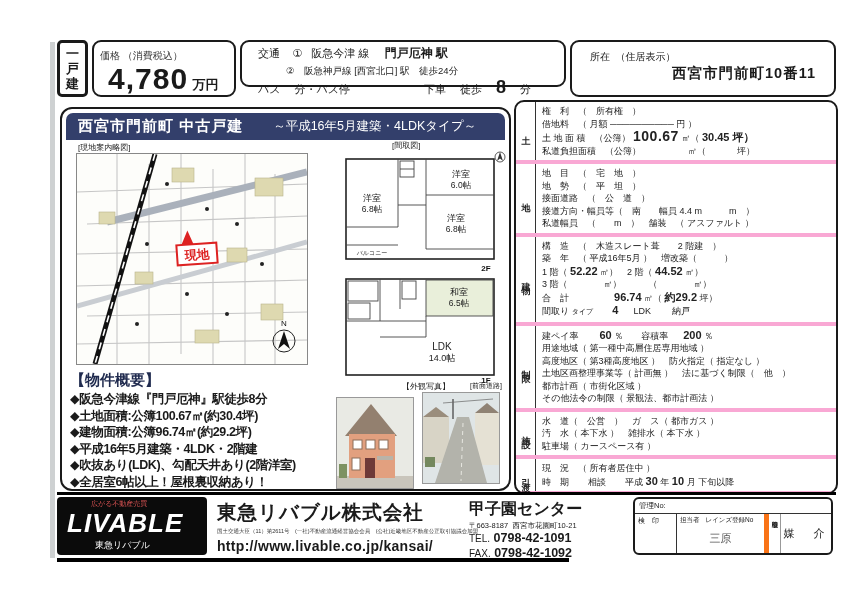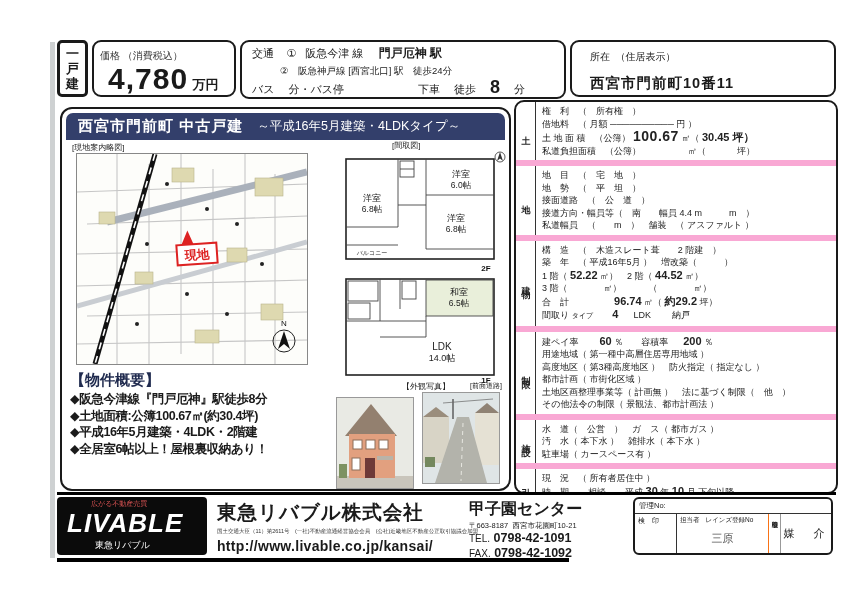--- a/index.html
+++ b/index.html
@@ -11,47 +11,47 @@
   .rbox { position:absolute; background:#fff; border:2px solid #1a1a1a; border-radius:9px; }
 
   
   .cat-box { left:57px; top:40px; width:31px; height:57px; border-radius:5px; border-width:3px;
              display:flex; flex-direction:column; align-items:center; justify-content:center; gap:1px; }
   .cat-box span { font-size:13px; font-weight:bold; line-height:14px; }
   .price-box { left:92px; top:40px; width:144px; height:57px; padding:3px 6px; }
   .price-label { font-size:10px; color:#333; }
   .price-val { font-size:30px; font-weight:600; letter-spacing:1px; margin-left:8px; line-height:32px; display:inline-block; }
   .price-unit { font-size:13px; font-weight:bold; }
-  .trans-box { left:240px; top:40px; width:326px; height:59px; padding:3px 10px; font-size:11px; line-height:17px; }
+  .trans-box { left:240px; top:40px; width:326px; height:47px; padding:3px 16px; font-size:11px; line-height:17px; }
   .trans-box .st { font-weight:bold; font-size:12px; }
   .trans-l2 { font-size:9.5px; color:#222; padding-left:28px; }
   .trans-l3 { display:flex; gap:14px; align-items:baseline; }
   .walk-min { font-size:18px; font-weight:600; }
   .loc-box { left:570px; top:40px; width:266px; height:57px; padding:4px 18px; }
   .loc-label { font-size:10px; }
-  .loc-val { font-size:14.5px; font-weight:bold; text-align:left; margin-top:10px; letter-spacing:1px; }
+  .loc-val { font-size:14.5px; font-weight:bold; text-align:right; letter-spacing:1px; }
 
   
   .main-panel { left:60px; top:107px; width:451px; height:384px; border-radius:12px; }
   .title-band { position:absolute; left:4px; top:4px; right:4px; height:27px; background:#333f6b;
-                border-radius:7px 7px 0 0; color:#fff; display:flex; align-items:center; padding:0 12px; gap:14px; }
+                border-radius:7px 7px 0 0; color:#fff; display:flex; align-items:center; padding:0 12px; gap:30px; }
   .title-band .t1 { font-size:15px; font-weight:bold; letter-spacing:1px; }
   .title-band .t2 { font-size:12.5px; }
   .caption { position:absolute; font-size:8px; color:#222; }
   .map-wrap { position:absolute; left:14px; top:44px; width:232px; height:212px; border:1px solid #888; background:#fefefc; }
   .plan-wrap { position:absolute; left:272px; top:40px; width:172px; height:236px; }
   .ov-title { position:absolute; left:8px; top:262px; font-size:15px; font-weight:bold; color:#1f2a4e; }
   .bullets { position:absolute; left:8px; top:282px; width:258px; }
   .bullets div { font-size:12.5px; font-weight:bold; line-height:16.5px; letter-spacing:-0.4px; white-space:nowrap; }
   .photo1 { position:absolute; left:274px; top:288px; width:78px; height:92px; border:1px solid #999; }
   .photo2 { position:absolute; left:360px; top:283px; width:78px; height:92px; border:1px solid #999; }
 
   
   .details-panel { left:514px; top:100px; width:324px; height:394px; border-radius:10px; display:flex; flex-direction:column; overflow:hidden; }
-  .sec { display:flex; border-bottom:6px solid #f9a8d4; }
+  .sec { display:flex; border-bottom:4px solid #f9a8d4; }
   .sec:last-child { border-bottom:none; flex:1; }
   .sec-label { width:20px; border-right:1px solid #333; display:flex; align-items:center; justify-content:center;
                font-size:9px; font-weight:bold; writing-mode:vertical-rl; letter-spacing:4px; color:#222; }
   .sec-body { flex:1; padding:3px 6px; }
   .drow { font-size:9px; line-height:12.5px; color:#222; white-space:nowrap; }
   .drow .big { font-size:14px; font-weight:600; letter-spacing:.5px; }
   .drow .med { font-size:11px; font-weight:600; }
   .drow .sp { display:inline-block; }
   .remarks .drow { font-size:7.5px; line-height:9.5px; }
 
@@ -70,21 +70,21 @@
   .center-block { width:150px; flex:none; padding-top:2px; }
   .center-name { font-size:16px; font-weight:bold; white-space:nowrap; }
   .center-addr { font-size:7.5px; margin-top:1px; white-space:nowrap; }
   .telfax { font-size:12.5px; font-weight:bold; line-height:15px; white-space:nowrap; }
   .telfax .lb { font-weight:normal; font-size:10px; }
   .stamp-box { margin-left:14px; width:200px; height:58px; border:2px solid #1a1a1a; border-radius:6px; flex:none;
                display:flex; flex-direction:column; overflow:hidden; }
   .stamp-top { height:15px; border-bottom:1px solid #333; font-size:7.5px; padding:2px 4px; }
   .stamp-bottom { flex:1; display:flex; }
   .stamp-seal { width:42px; border-right:1px solid #333; font-size:7px; padding:2px 3px; }
-  .stamp-staff { flex:1; border-right:1px solid #f97316; padding:2px 3px; position:relative; }
+  .stamp-staff { flex:1; border-right:5px solid #f97316; padding:2px 3px; position:relative; }
   .stamp-staff .hdr { font-size:6.5px; display:flex; gap:6px; }
   .stamp-staff .nm { font-size:11px; color:#555; text-align:center; margin-top:6px; }
   .stamp-style { width:62px; display:flex; }
   .stamp-style .vlab { writing-mode:vertical-rl; font-size:6.5px; padding:2px 1px; border-right:1px solid #999; }
   .stamp-style .val { flex:1; display:flex; align-items:center; justify-content:center; font-size:11px; letter-spacing:4px; }
 </style>
 </head>
 <body>
 
 <div class="page">
@@ -130,21 +130,21 @@
     </span>
     <div class="loc-val">西宮市門前町10番11</div>
   </div>
 
   <div class="rbox main-panel">
     <div class="title-band">
       <span class="t1">西宮市門前町 中古戸建</span>
       <span class="t2">～平成16年5月建築・4LDKタイプ～</span>
     </div>
 
-    <span class="caption" style="left:10px; top:33px;">[現地案内略図]</span>
+    <span class="caption" style="left:16px; top:33px;">[現地案内略図]</span>
 
     <div class="map-wrap">
       <svg width="230" height="210" viewBox="0 0 230 210">
         <rect x="0" y="0" width="230" height="210" fill="#fdfdfa"></rect>
         <g stroke="#c6c6c6" stroke-width="1.1">
           <line x1="40" y1="0" x2="40" y2="210"></line>
             <line x1="72" y1="10" x2="72" y2="210"></line>
           <line x1="104" y1="0" x2="104" y2="200"></line>
             <line x1="136" y1="15" x2="136" y2="210"></line>
           <line x1="168" y1="0" x2="168" y2="210"></line>
@@ -240,21 +240,23 @@
         <text x="108" y="201" text-anchor="middle" font-size="10" fill="#222">LDK</text>
         <text x="108" y="212" text-anchor="middle" font-size="9" fill="#222">14.0帖</text>
         <text x="152" y="234" text-anchor="middle" font-size="8" font-weight="bold" fill="#111">1F</text>
       </svg>
     </div>
 
     <div class="ov-title">【物件概要】</div>
     <div class="bullets">
       <div>◆阪急今津線『門戸厄神』駅徒歩8分</div>
       <div>◆土地面積:公簿100.67㎡(約30.4坪)</div>
+      <div>◆建物面積:公簿96.74㎡(約29.2坪)</div>
       <div>◆平成16年5月建築・4LDK・2階建</div>
+      <div>◆吹抜あり(LDK)、勾配天井あり(2階洋室)</div>
       <div>◆全居室6帖以上！屋根裏収納あり！</div>
     </div>
 
     <span class="caption" style="left:340px; top:272px;">【外観写真】</span>
     <span class="caption" style="left:408px; top:272px; font-size:7px;">[前面道路]</span>
 
     <div class="photo1">
       <svg width="76" height="90" viewBox="0 0 76 90">
         <rect width="76" height="90" fill="#e9eae4"></rect>
         <rect x="0" y="78" width="76" height="12" fill="#c9c5bb"></rect>
@@ -360,22 +362,22 @@
           <span>建ペイ率</span>
           <span class="sp" style="width:16px"></span>
           <span class="med">60</span>
           <span>％　　容積率</span>
           <span class="sp" style="width:10px"></span>
           <span class="med">200</span>
           <span>％</span>
         </div>
         <div class="drow">用途地域（ 第一種中高層住居専用地域 ）</div>
         <div class="drow">高度地区（ 第3種高度地区 ）　防火指定（ 指定なし ）</div>
+        <div class="drow">土地区画整理事業等（ 計画無 ）　法に基づく制限（　他　）</div>
         <div class="drow">都市計画（ 市街化区域 ）</div>
-        <div class="drow">土地区画整理事業等（ 計画無 ）　法に基づく制限（　他　）</div>
         <div class="drow">その他法令の制限（ 景観法、都市計画法 ）</div>
       </div>
     </div>
 
     <div class="sec">
       <div class="sec-label">施設</div>
       <div class="sec-body">
         <div class="drow">水　道（　公営　）　ガ　ス（ 都市ガス ）</div>
         <div class="drow">汚　水（ 本下水 ）　雑排水（ 本下水 ）</div>
         <div class="drow">駐車場（ カースペース有 ）</div>

